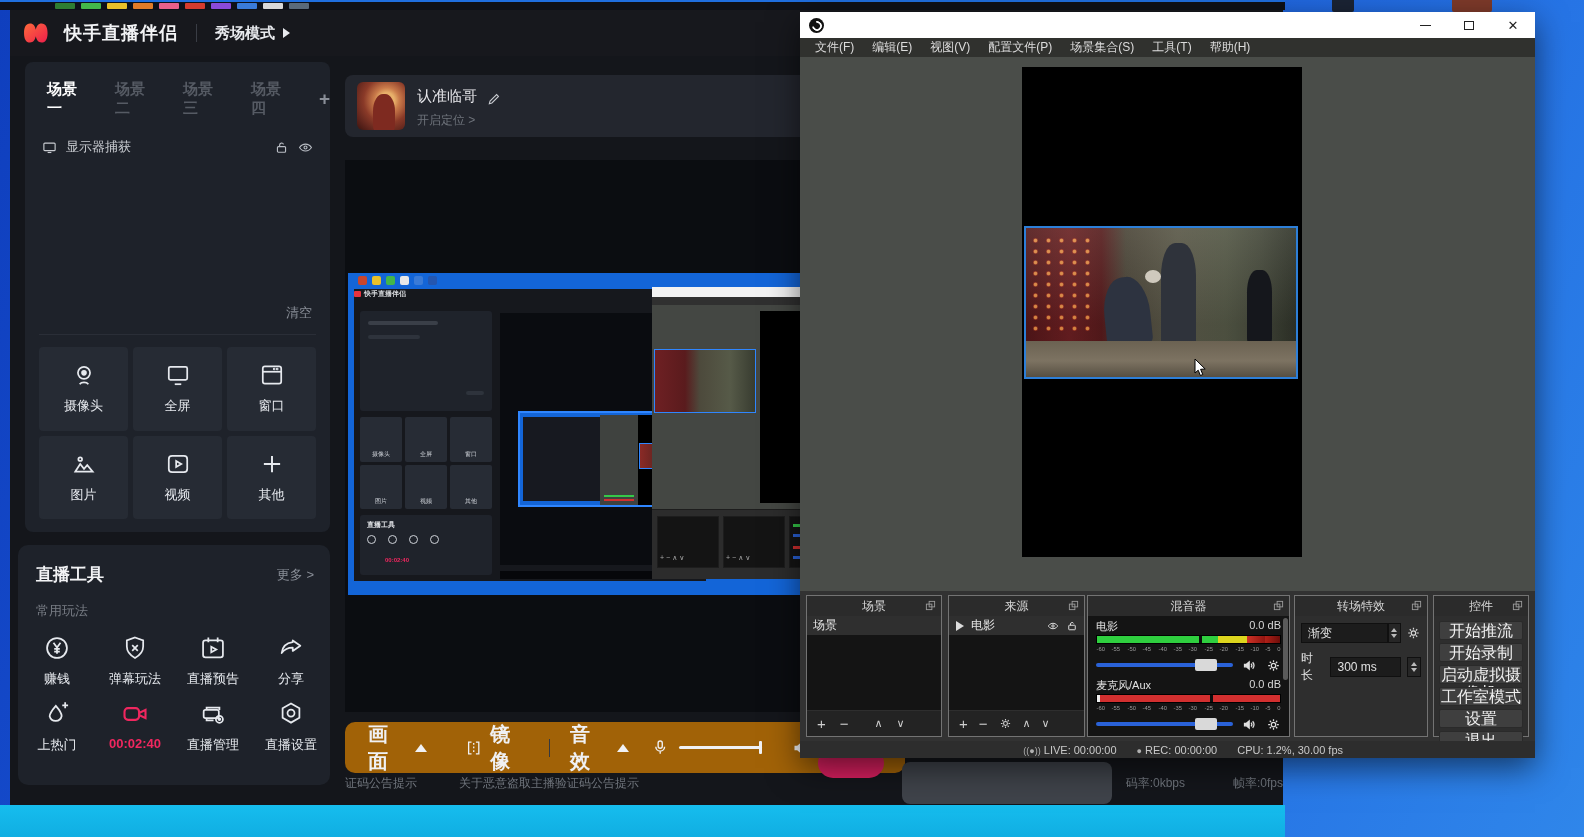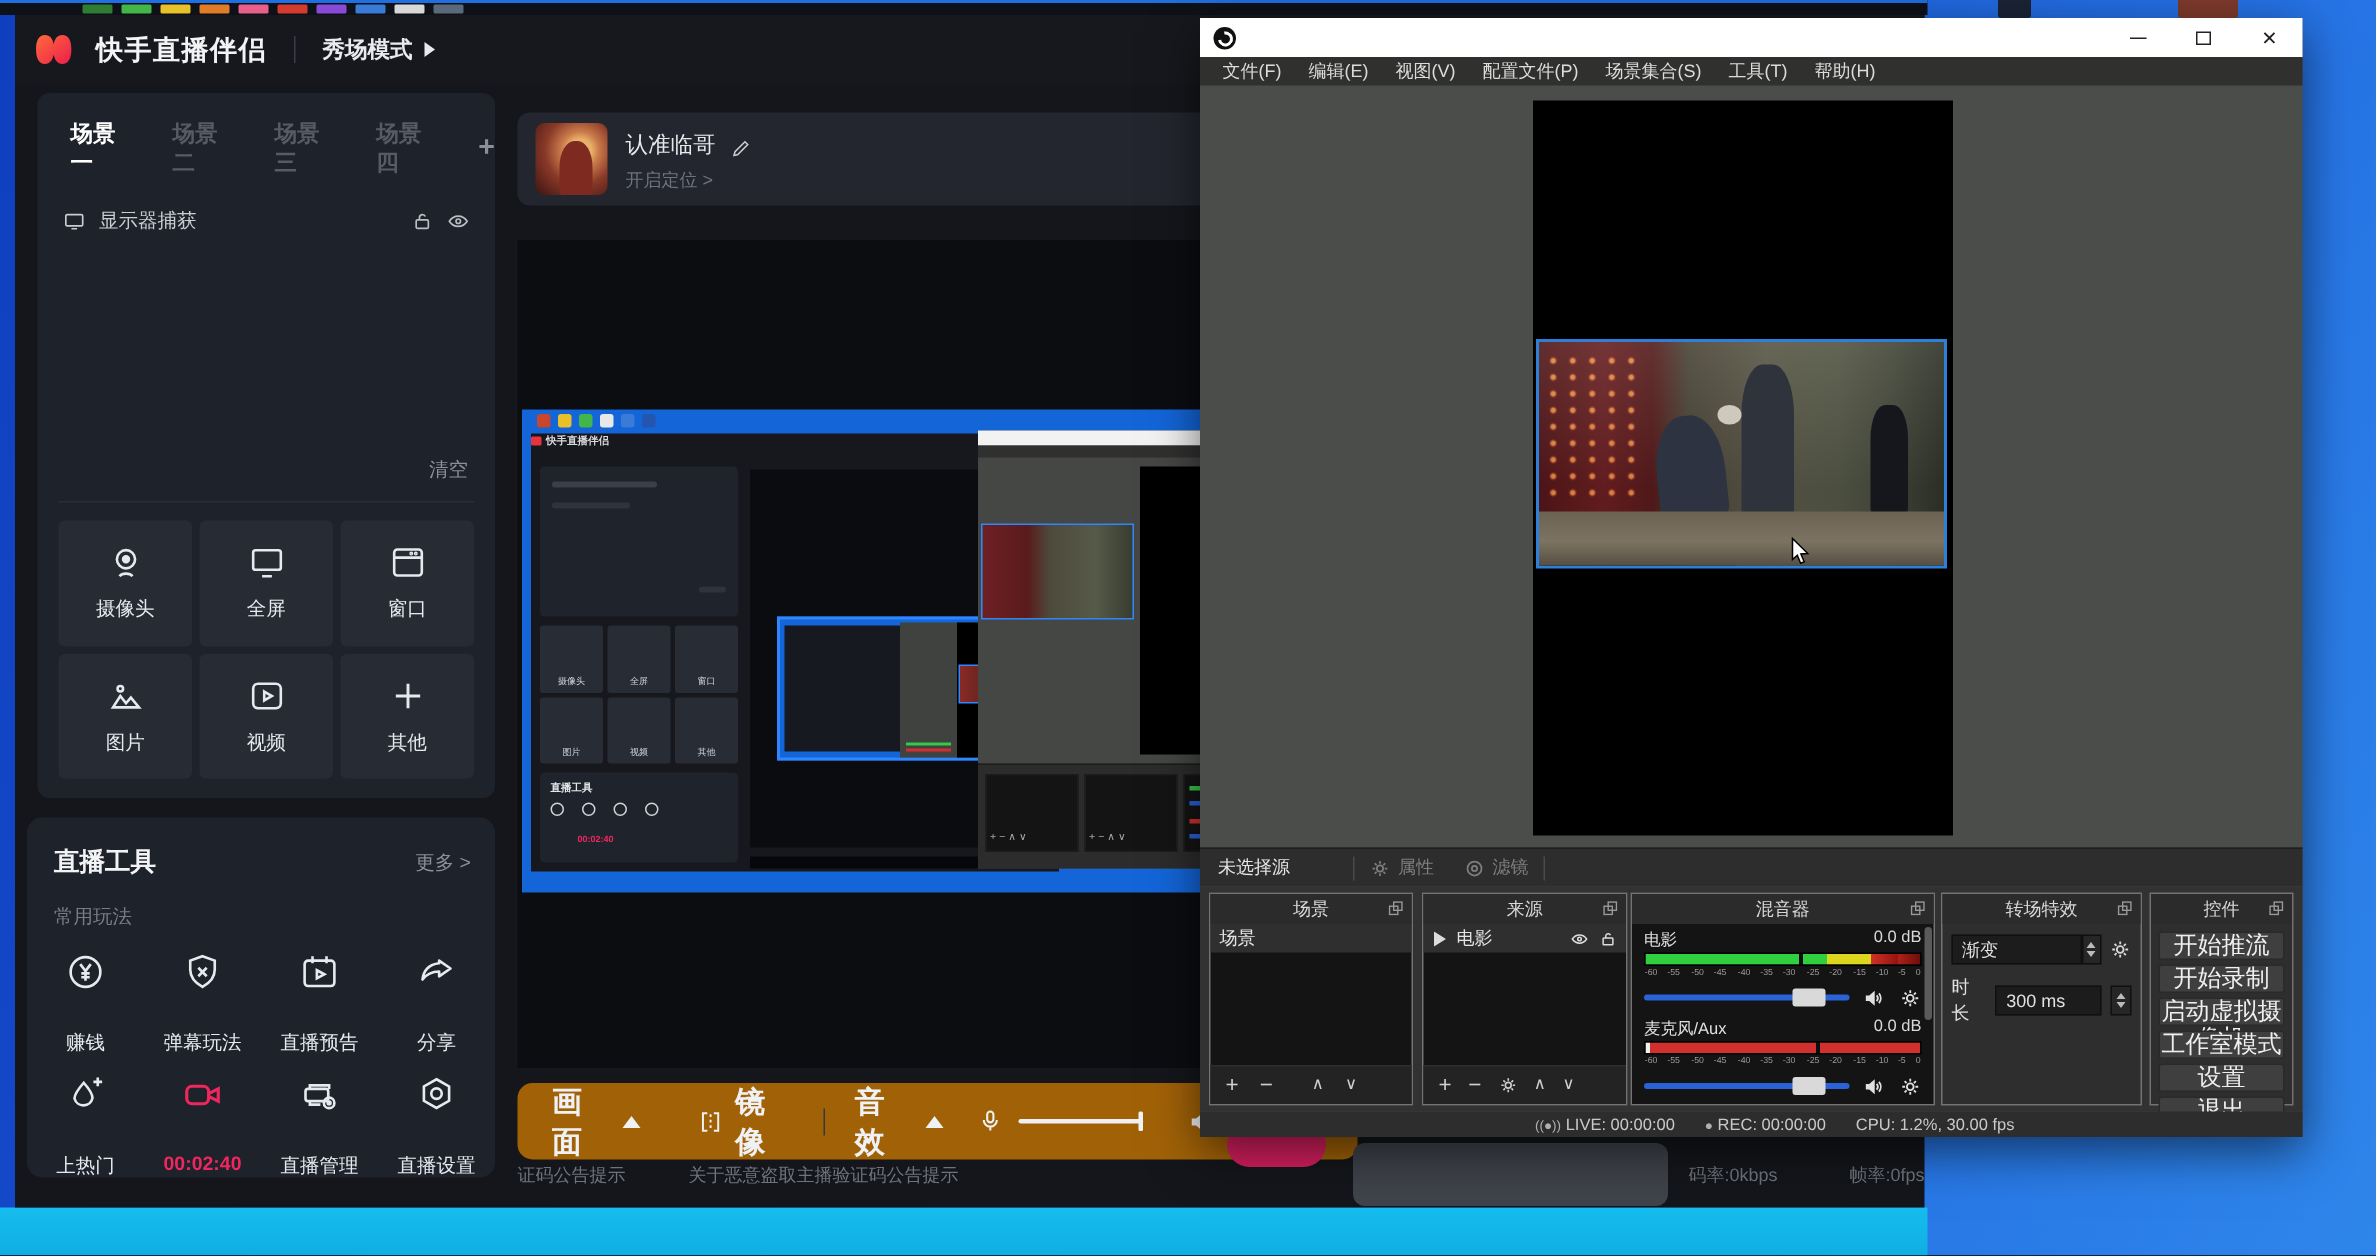--- a/index.html
+++ b/index.html
@@ -40,21 +40,21 @@
   .ks-clear{color:#8a8f98;font-size:13px;}
   .hr{height:1px;background:#2a2e37;}
   .tile-grid{display:grid;grid-template-columns:repeat(3,1fr);gap:5px;}
   .tile{background:#262b34;border-radius:4px;display:flex;flex-direction:column;align-items:center;justify-content:center;gap:9px;}
   .tile span{color:#e6e9ee;font-size:13px;}
   .tools-title-row{display:flex;align-items:center;padding:18px 16px 0 18px;}
   .tools-title{color:#f2f3f5;font-size:17px;font-weight:bold;flex:1;}
   .tools-more{color:#8a8f98;font-size:13px;}
   .tools-sub{color:#787d85;font-size:13px;padding:16px 0 0 18px;}
   .tool-grid{display:grid;grid-template-columns:repeat(4,1fr);row-gap:12px;margin-top:14px;}
-  .tool{display:flex;flex-direction:column;align-items:center;gap:24px;}
+  .tool{display:flex;flex-direction:column;align-items:center;gap:8px;}
   .tool span{color:#e6e9ee;font-size:13px;}
   .tool .timer{color:#f0275f;font-weight:bold;}
   .profile{left:335px;top:65px;width:560px;height:62px;background:#23262e;border-radius:8px;}
   .avatar{left:12px;top:7px;width:48px;height:48px;border-radius:6px;overflow:hidden;
     background:radial-gradient(circle at 62% 38%,#e8b06a 0 18%,#c97a4a 30%,#8a3a28 55%,#5e241c 80%,#3a140f 100%);}
   .avatar i{position:absolute;left:34%;top:26%;width:46%;height:80%;border-radius:45% 45% 20% 20%;background:#7e2a20;display:block;}
   .p-name{left:72px;top:12px;color:#e8e8ec;font-size:15px;display:flex;align-items:flex-end;gap:10px;}
   .p-loc{left:72px;top:37px;color:#6f747c;font-size:12px;}
   .preview{left:335px;top:150px;width:938px;height:552px;background:#0b0d11;overflow:hidden;}
   .ks-toolbar{left:335px;top:712px;width:560px;height:51px;background:#a16207;border-radius:10px;display:flex;align-items:center;color:#f0f1f4;font-size:20px;font-weight:bold;}
@@ -530,39 +530,20 @@
         <span class="abs fig fig3"></span>
         <span class="abs fig sleeve"></span>
         <span class="abs fig clutter"></span>
         <span class="abs floor"></span>
         <svg class="cursor" style="left:168px;top:130px;" width="13" height="19" viewBox="0 0 13 19">
           <path d="M1 1l0 14 3.2-2.8 2.2 5.3 2.4-1-2.2-5.2 4.6-.3z" fill="#fff" stroke="#000" stroke-width="1"></path>
         </svg>
       </div>
     </div>
 
-    <div class="abs obs-srcrow">
-      <span class="nosel">未选择源</span>
-      <span class="srcsep" style="margin-left:42px;"></span>
-      <span class="disbtn">
-        <svg width="14" height="14" viewBox="0 0 24 24" fill="none" stroke="#7e7e7e" stroke-width="2">
-          <circle cx="12" cy="12" r="3.6"></circle>
-            <path d="M12 3.5v3M12 17.5v3M3.5 12h3M17.5 12h3M6 6l2.1 2.1M15.9 15.9L18 18M6 18l2.1-2.1M15.9 8.1L18 6"></path>
-        </svg>
-          <span>属性</span>
-      </span>
-      <span class="disbtn">
-        <svg width="14" height="14" viewBox="0 0 24 24" fill="none" stroke="#7e7e7e" stroke-width="2">
-          <circle cx="12" cy="12" r="8"></circle>
-            <circle cx="12" cy="12" r="3"></circle>
-        </svg>
-          <span>滤镜</span>
-      </span>
-      <span class="srcsep"></span>
-    </div>
 
     <div class="abs docks">
 
       <div class="dock" style="left:6px;width:136px;">
         <div class="dock-h">
             <span>场景</span>
           <svg class="pop" width="11" height="11" viewBox="0 0 24 24" fill="none" stroke="#9a9a9a" stroke-width="2">
               <rect x="9" y="3" width="12" height="12"></rect>
               <rect x="3" y="9" width="12" height="12"></rect>
             </svg>

